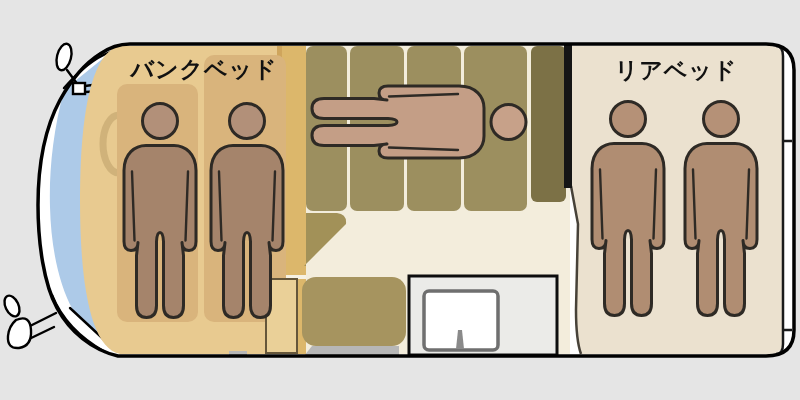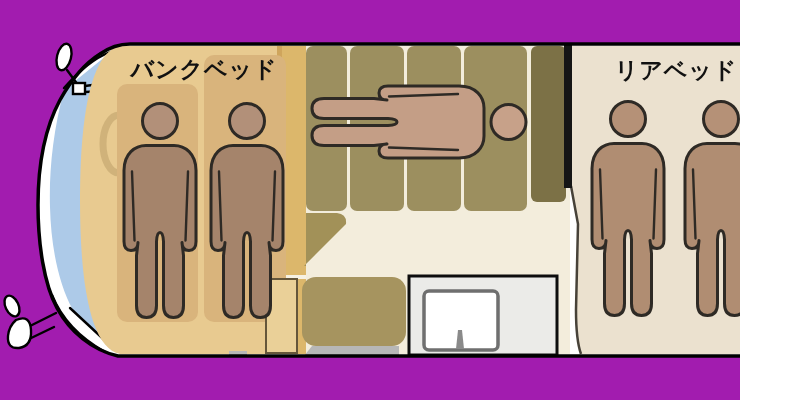--- a/index.html
+++ b/index.html
@@ -1,16 +1,16 @@
 <!DOCTYPE html>
 <html style="--outline: #000000; --figure-outline: #2e2a25; --bunk-area: #e8ca90; --bunk-mattress: #d9b47c; --gold-strip: #dcb76b; --gold-strip-edge: #cfa55c; --sofa-cushion: #9c8f5f; --sofa-cushion-dark: #7c7146; --seat-khaki: #a29158; --table: #a6945f; --cabinet: #ead098; --cabinet-border: #65563a; --floor: #f3eddc; --counter: #ebebe8; --sink-border: #6f6f6f; --faucet: #8a8a8a; --step: #b7b7b7; --rear-bed: #ebe1cf; --windshield: #adcae8; --steering: #bc9f67; --skin-bunk: #a5846b; --skin-bunk-head: #b29079; --skin-lying: #c49e86; --skin-lying-head: #c7a189; --skin-rear: #b08d72; --skin-rear-head: #b59177; --label-text: #111111;"><head>
 <meta charset="utf-8">
 <style>
   html,body{margin:0;padding:0;background:#fff;}
-  .stage{position:relative;width:740px;height:400px;background:#a21caf;overflow:hidden;
+  .stage{position:relative;width:800px;height:400px;background:#e5e5e5;overflow:hidden;
          font-family:"DejaVu Sans",sans-serif;}
   svg{display:block;}
   .van-base{fill:#ffffff;}
   .van-stroke{fill:none;stroke:var(--outline);stroke-width:3.5;}
   .thinline{fill:none;stroke:var(--outline);stroke-width:2.4;stroke-linecap:round;}
   .windshield{fill:var(--windshield);}
   .mirror{fill:#ffffff;stroke:var(--outline);stroke-width:2.4;}
   .bunk{fill:var(--bunk-area);}
   .mattress{fill:var(--bunk-mattress);}
   .goldstrip{fill:var(--gold-strip);}

